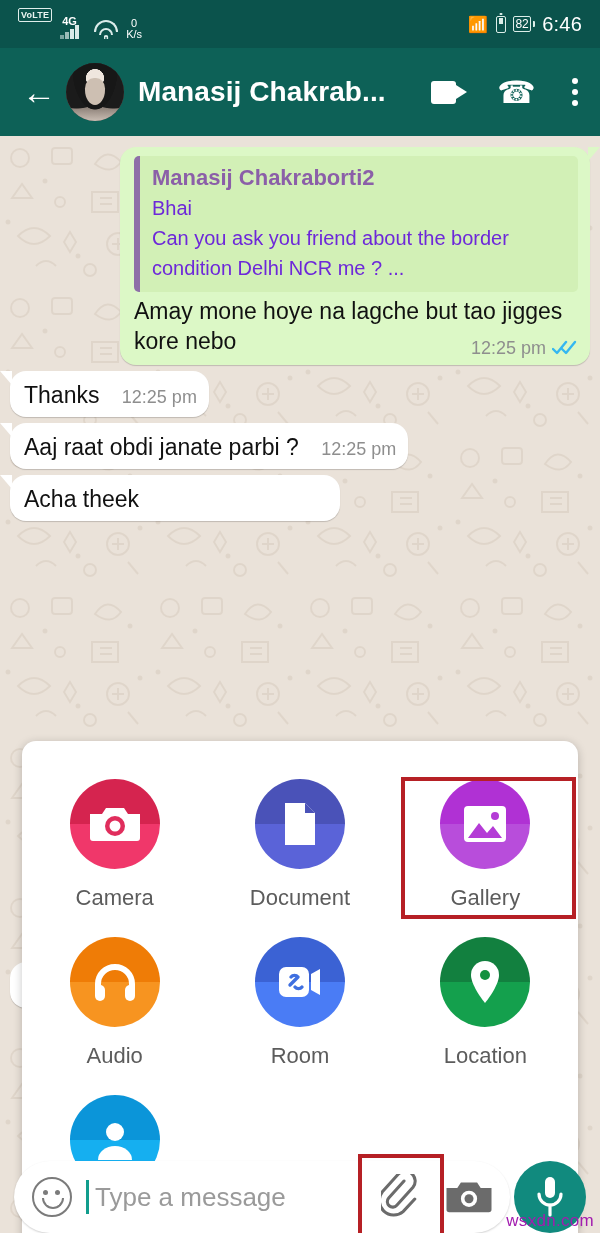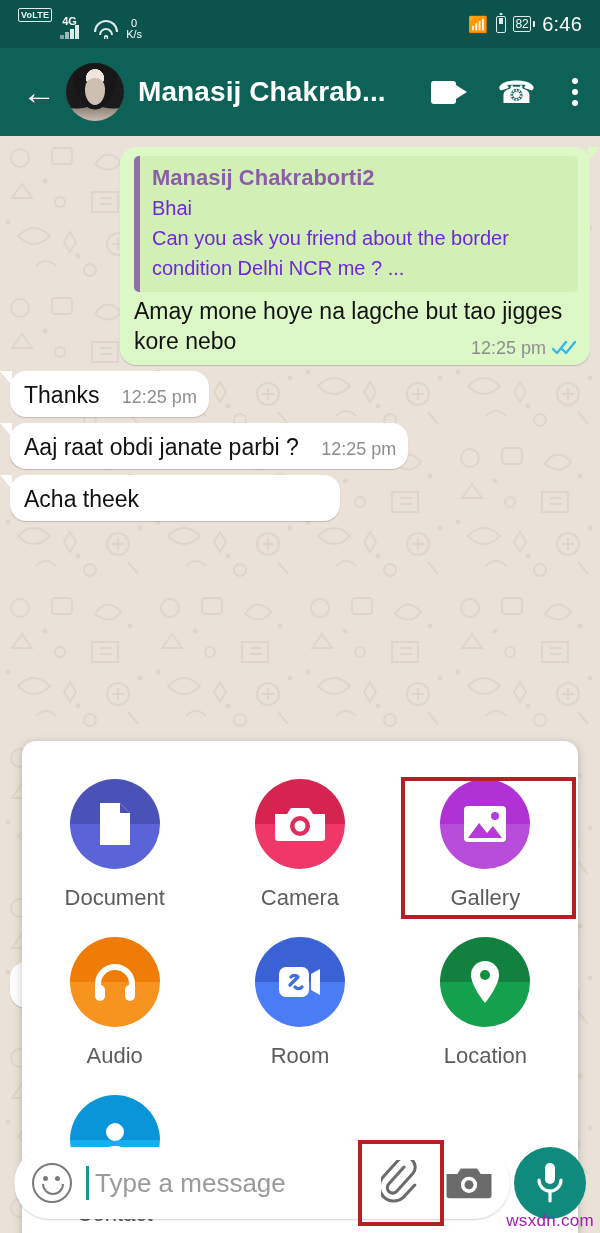--- a/index.html
+++ b/index.html
@@ -142,21 +142,21 @@
     width: 90px; height: 90px; border-radius: 50%;
     display: flex; align-items: center; justify-content: center;
     margin-bottom: 16px;
   }
   .cell .label { font-size: 22px; color: #5c5c5c; line-height: 26px; }
   .hl-box { position: absolute; left: 8px; right: 2px; top: 10px; bottom: 6px;
     border: 4px solid #b62025; pointer-events: none; }
 
   
   .inputbar { position: absolute; left: 0; bottom: 0; width: 600px; height: 86px;
-     display: flex; align-items: flex-start; padding: 0 14px; gap: 4px; }
+     display: flex; align-items: flex-end; padding: 0 14px; gap: 4px; }
   .inputpill {
     flex: 1; height: 72px; background: #fff; border-radius: 40px;
     display: flex; align-items: center; padding: 0 14px 0 18px; gap: 14px;
     box-shadow: 0 1px 2px rgba(0,0,0,.18);
   }
   .emoji { width: 40px; height: 40px; border-radius: 50%; border: 2.6px solid #7b7b7b; position: relative; flex: none; }
   .emoji::before { content:""; position:absolute; left:9px; top:11px; width:5px; height:5px; background:#7b7b7b; border-radius:50%;
      box-shadow: 12px 0 0 #7b7b7b; }
   .emoji::after { content:""; position:absolute; left:8px; top:19px; width:18px; height:9px;
      border: 2.6px solid #7b7b7b; border-top: none; border-radius: 0 0 20px 20px; }
@@ -314,38 +314,38 @@
           <span class="msgline">Bhai borders time anolana ki</span>
         </div>
       </div>
 
     </div>
 
     <div class="sheet">
       <div class="grid">
 
         <div class="cell">
-          <div class="circle" style="background:linear-gradient(#4a52b8 50%, #5a63d8 50%)">
-            <svg width="40" height="46" viewBox="0 0 40 46">
-              <path d="M5 2 h20 l10 10 v32 h-30z" fill="#fff"></path>
-              <path d="M25 2 v10 h10z" fill="#4a52b8"></path>
-            </svg>
-          </div>
-          <div class="label">Document</div>
-        </div>
-
-        <div class="cell">
           <div class="circle" style="background:linear-gradient(#d5244f 50%, #f0376a 50%)">
             <svg width="50" height="40" viewBox="0 0 50 40">
               <path d="M0 10 h12 l4 -6 h18 l4 6 h12 v24 a3 3 0 0 1 -3 3 h-44 a3 3 0 0 1 -3 -3z" fill="#fff"></path>
               <circle cx="25" cy="22" r="10" fill="#e02d5c"></circle>
               <circle cx="25" cy="22" r="5.5" fill="#fff"></circle>
             </svg>
           </div>
           <div class="label">Camera</div>
+        </div>
+
+        <div class="cell">
+          <div class="circle" style="background:linear-gradient(#4a52b8 50%, #5a63d8 50%)">
+            <svg width="40" height="46" viewBox="0 0 40 46">
+              <path d="M5 2 h20 l10 10 v32 h-30z" fill="#fff"></path>
+              <path d="M25 2 v10 h10z" fill="#4a52b8"></path>
+            </svg>
+          </div>
+          <div class="label">Document</div>
         </div>
 
         <div class="cell">
           <div class="hl-box"></div>
           <div class="circle" style="background:linear-gradient(#b031d4 50%, #b84ddb 50%)">
             <svg width="46" height="40" viewBox="0 0 46 40">
               <rect x="2" y="2" width="42" height="36" rx="4" fill="#fff"></rect>
               <circle cx="33" cy="12" r="4" fill="#b43bd6"></circle>
               <path d="M6 34 l11 -15 l8 10 l6 -7 l9 12z" fill="#b43bd6"></path>
             </svg>

